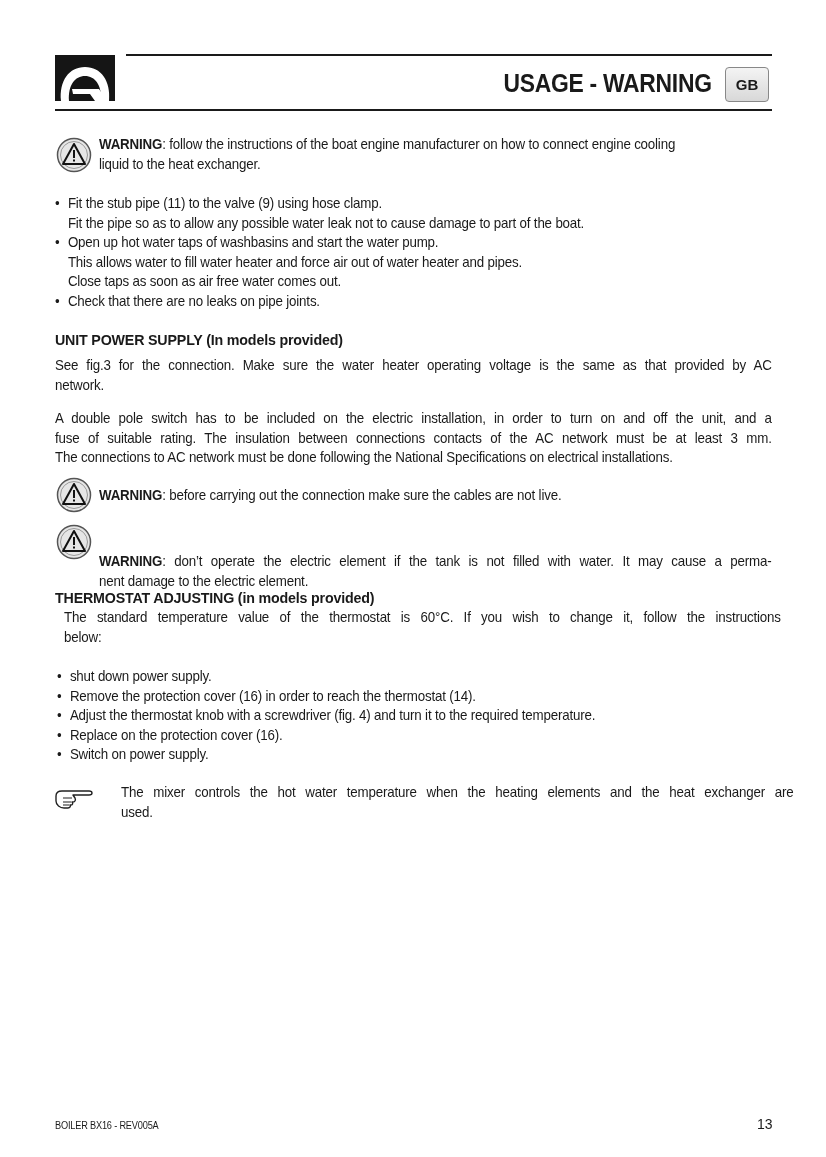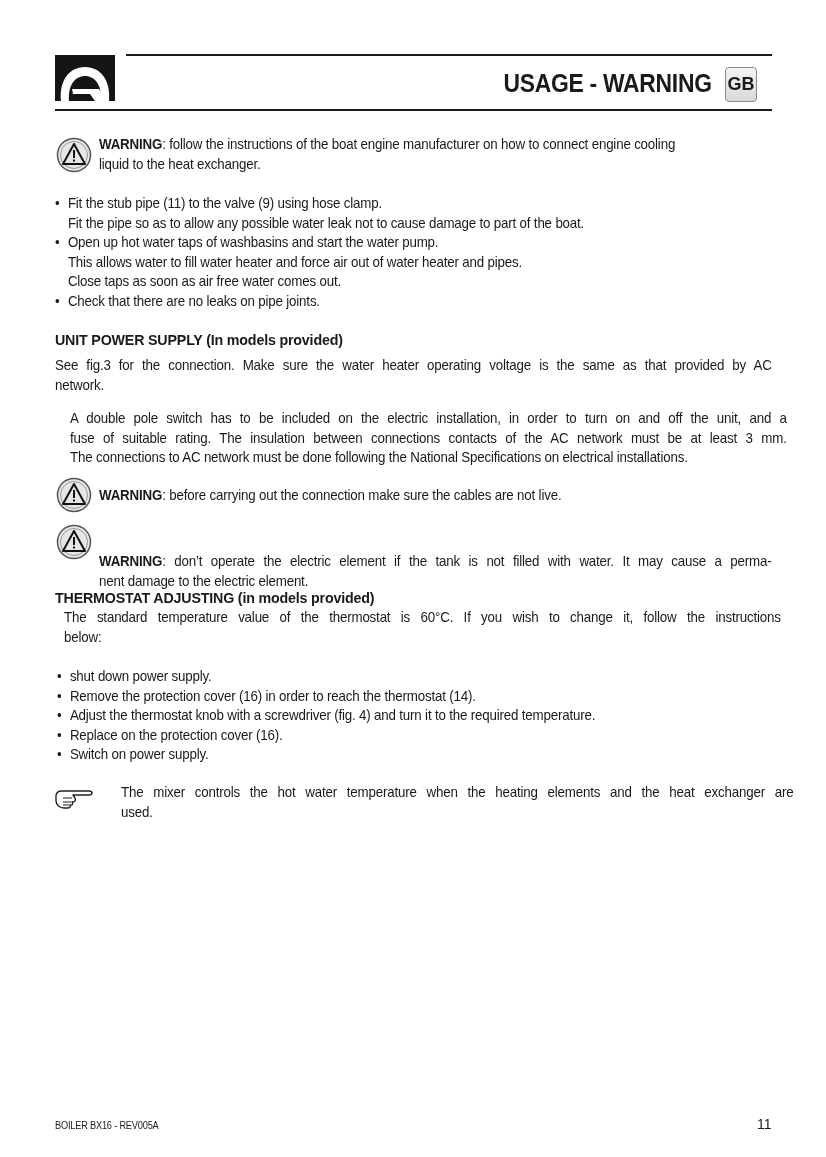--- a/index.html
+++ b/index.html
@@ -6,24 +6,24 @@
   body { width: 826px; height: 1157px; position: relative; overflow: hidden;
          font-family: "Liberation Sans", sans-serif; color: #1a1a1a; }
   .abs { position: absolute; }
 
   
   .logo { left: 55px; top: 55px; width: 60px; height: 46px; }
   .top-rule { left: 126px; top: 54px; width: 646px; height: 2px; background: #1a1a1a; }
   .bottom-rule { left: 55px; top: 109px; width: 717px; height: 2px; background: #1a1a1a; }
   .title { right: 114px; top: 68px; font-size: 26px; font-weight: bold; letter-spacing: -0.3px;
            transform: scaleX(0.88); transform-origin: right center; white-space: nowrap; }
-  .lang-badge { left: 725px; top: 67px; width: 32px; height: 35px; box-sizing: border-box;
+  .lang-badge { left: 725px; top: 67px; width: 44px; height: 35px; box-sizing: border-box;
                 border: 1.5px solid #888; border-radius: 4px;
                 background: linear-gradient(#f4f4f4, #d8d8d8);
-                font-size: 18px; font-weight: bold; display: flex; align-items: center; justify-content: center; }
+                font-size: 15px; font-weight: bold; display: flex; align-items: center; justify-content: center; }
 
   .text { font-size: 14.5px; line-height: 19.5px; letter-spacing: -0.2px; }
   .narrow { transform: scaleX(0.92); transform-origin: left top; }
   .justify { text-align: justify; text-align-last: justify; }
 
   .warn-icon { width: 36px; height: 36px; }
   .warn-label { font-weight: bold; }
 
   .bullets { margin: 0; padding: 0; list-style: none; }
   .bullets li { position: relative; padding-left: 14px; }
@@ -78,21 +78,21 @@
       <div>Check that there are no leaks on pipe joints.</div>
     </li>
   </ul>
 </div>
 
 <div class="abs heading narrow" style="left:55px; top:331px;">UNIT POWER SUPPLY (In models provided)</div>
 <div class="abs text" style="left:55px; top:356px; width:717px;">
   <div class="justify narrow" style="width:779px;">See fig.3 for the connection. Make sure the water heater operating voltage is the same as that provided by AC</div>
   <div class="narrow">network.</div>
 </div>
-<div class="abs text" style="left:70px; top:409px; width:717px;">
+<div class="abs text" style="left:55px; top:409px; width:717px;">
   <div class="justify narrow" style="width:779px;">A double pole switch has to be included on the electric installation, in order to turn on and off the unit, and a</div>
   <div class="justify narrow" style="width:779px;">fuse of suitable rating. The insulation between connections contacts of the AC network must be at least 3 mm.</div>
   <div class="narrow">The connections to AC network must be done following the National Specifications on electrical installations.</div>
 </div>
 
 <div class="abs warn-icon" style="left:56px; top:477px;">
   <svg width="36" height="36" viewBox="0 0 36 36">
     <circle cx="18" cy="18" r="16.5" fill="#e6e6e6" stroke="#555" stroke-width="1.5"></circle>
     <circle cx="18" cy="18" r="13.5" fill="none" stroke="#999" stroke-width="1"></circle>
     <path d="M18 7 L29 27 L7 27 Z" fill="none" stroke="#111" stroke-width="2" stroke-linejoin="round"></path>
@@ -138,13 +138,13 @@
     <path d="M3 10 C3 6 6 5 9 5 L36 5 C38 5 39 6 39 7 C39 8 38 9 36 9 L20 9 L22 12 C23 14 22 16 20 16 L19 16 C20 17 20 19 18 19 L17 19 C18 20 17 22 15 22 L11 22 C7 22 3 19 3 15 Z" fill="#ffffff" stroke="#222" stroke-width="1.4" stroke-linejoin="round"></path>
     <path d="M10 12 L19 12 M10 16 L18 16 M10 19 L16 19" stroke="#222" stroke-width="1.1" fill="none"></path>
   </svg>
 </div>
 <div class="abs text" style="left:99px; top:783px; width:673px;margin-left:22px;">
   <div class="justify narrow" style="width:731px;">The mixer controls the hot water temperature when the heating elements and the heat exchanger are</div>
   <div class="narrow">used.</div>
 </div>
 
 <div class="abs footer-left narrow">BOILER BX16 - REV005A</div>
-<div class="abs footer-right">11</div>
+<div class="abs footer-right">13</div>
 
 </body></html>

